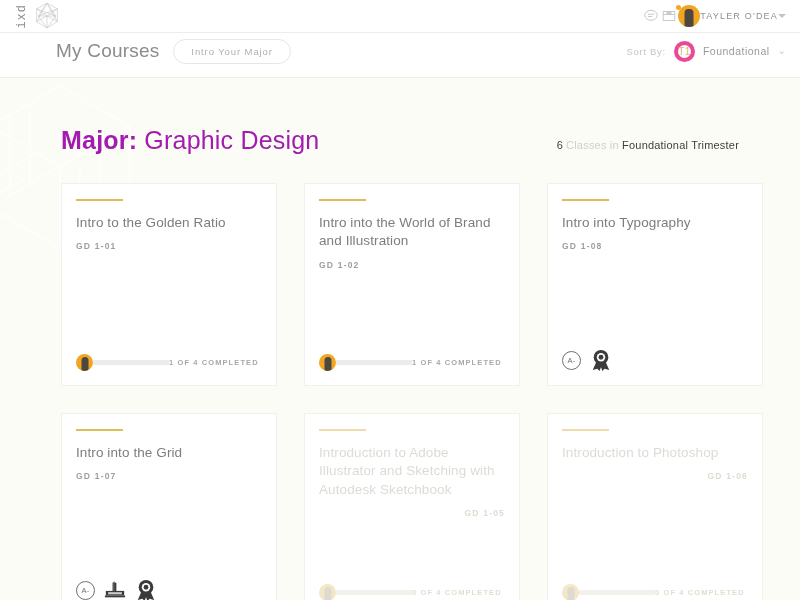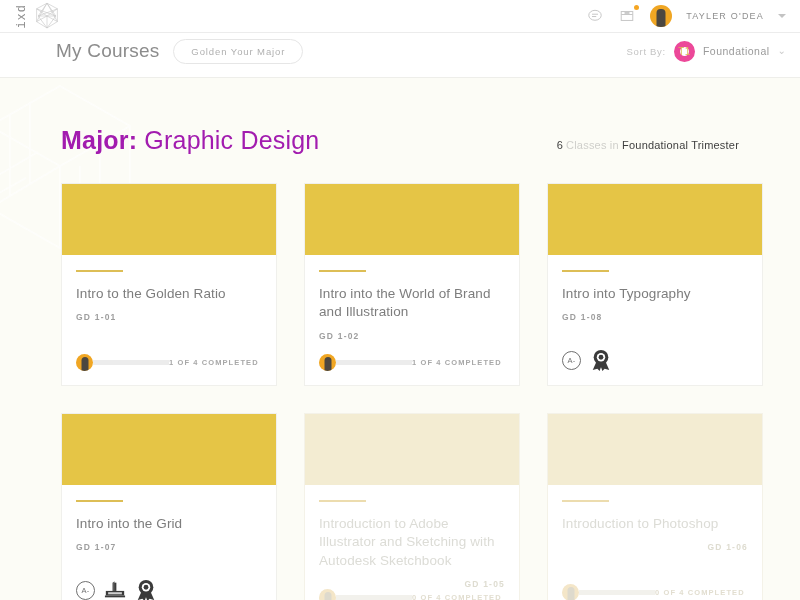--- a/index.html
+++ b/index.html
@@ -56,21 +56,20 @@
     color: #c2c2c2;
     text-transform: uppercase;
     cursor: pointer;
     white-space: nowrap;
   }
 
   .topnav-right {
     margin-left: auto;
     display: flex;
     align-items: center;
-    gap: 14px;
   }
 
   .icon-btn {
     width: 18px; height: 18px;
     display: flex; align-items: center; justify-content: center;
     cursor: pointer; position: relative;
     color: #bdbdbd;
   }
 
   .notif-dot {
@@ -161,21 +160,21 @@
 
   .sort-label {
     font-size: 9.5px;
     letter-spacing: .7px;
     color: #c4c4c4;
   }
 
   .t-badge {
     width: 21px; height: 21px;
     border-radius: 50%;
-    border: 6px solid #ec4899;
+    border: 4px solid #ec4899;
     color: #d9bd55;
     font-size: 10px;
     letter-spacing: .4px;
     display: flex; align-items: center; justify-content: center;
     flex: none;
   }
 
   .sort-value {
     font-size: 10.5px;
     letter-spacing: .5px;
@@ -240,21 +239,20 @@
     gap: 27px;
     padding: 28px 21px 0 21px;
     position: relative;
     z-index: 2;
   }
 
   .card {
     background: #ffffff;
     border: 1px solid #f0f0ec;
     display: flex;
-    flex-direction: column;
     height: 203px;
     cursor: pointer;
     position: relative;
   }
 
   .card-banner {
     height: 71px;
     background: #e5c546;
     flex: none;
   }
@@ -385,21 +383,21 @@
     </span>
 
     <span class="avatar"></span>
     <span class="username">TAYLER O'DEA</span>
     <span class="chev"></span>
   </div>
 </div>
 
 <div class="subheader">
   <span class="page-title">My Courses</span>
-  <button class="pill-btn">Golden Your Major</button>
+  <button class="pill-btn">Intro Your Major</button>
 
   <div class="sortwrap">
     <span class="sort-label">Sort By:</span>
     <span class="t-badge">T1</span>
     <span class="sort-value">Foundational</span>
     <span class="chev-thin">⌄</span>
   </div>
 </div>
 
 <div class="main">

